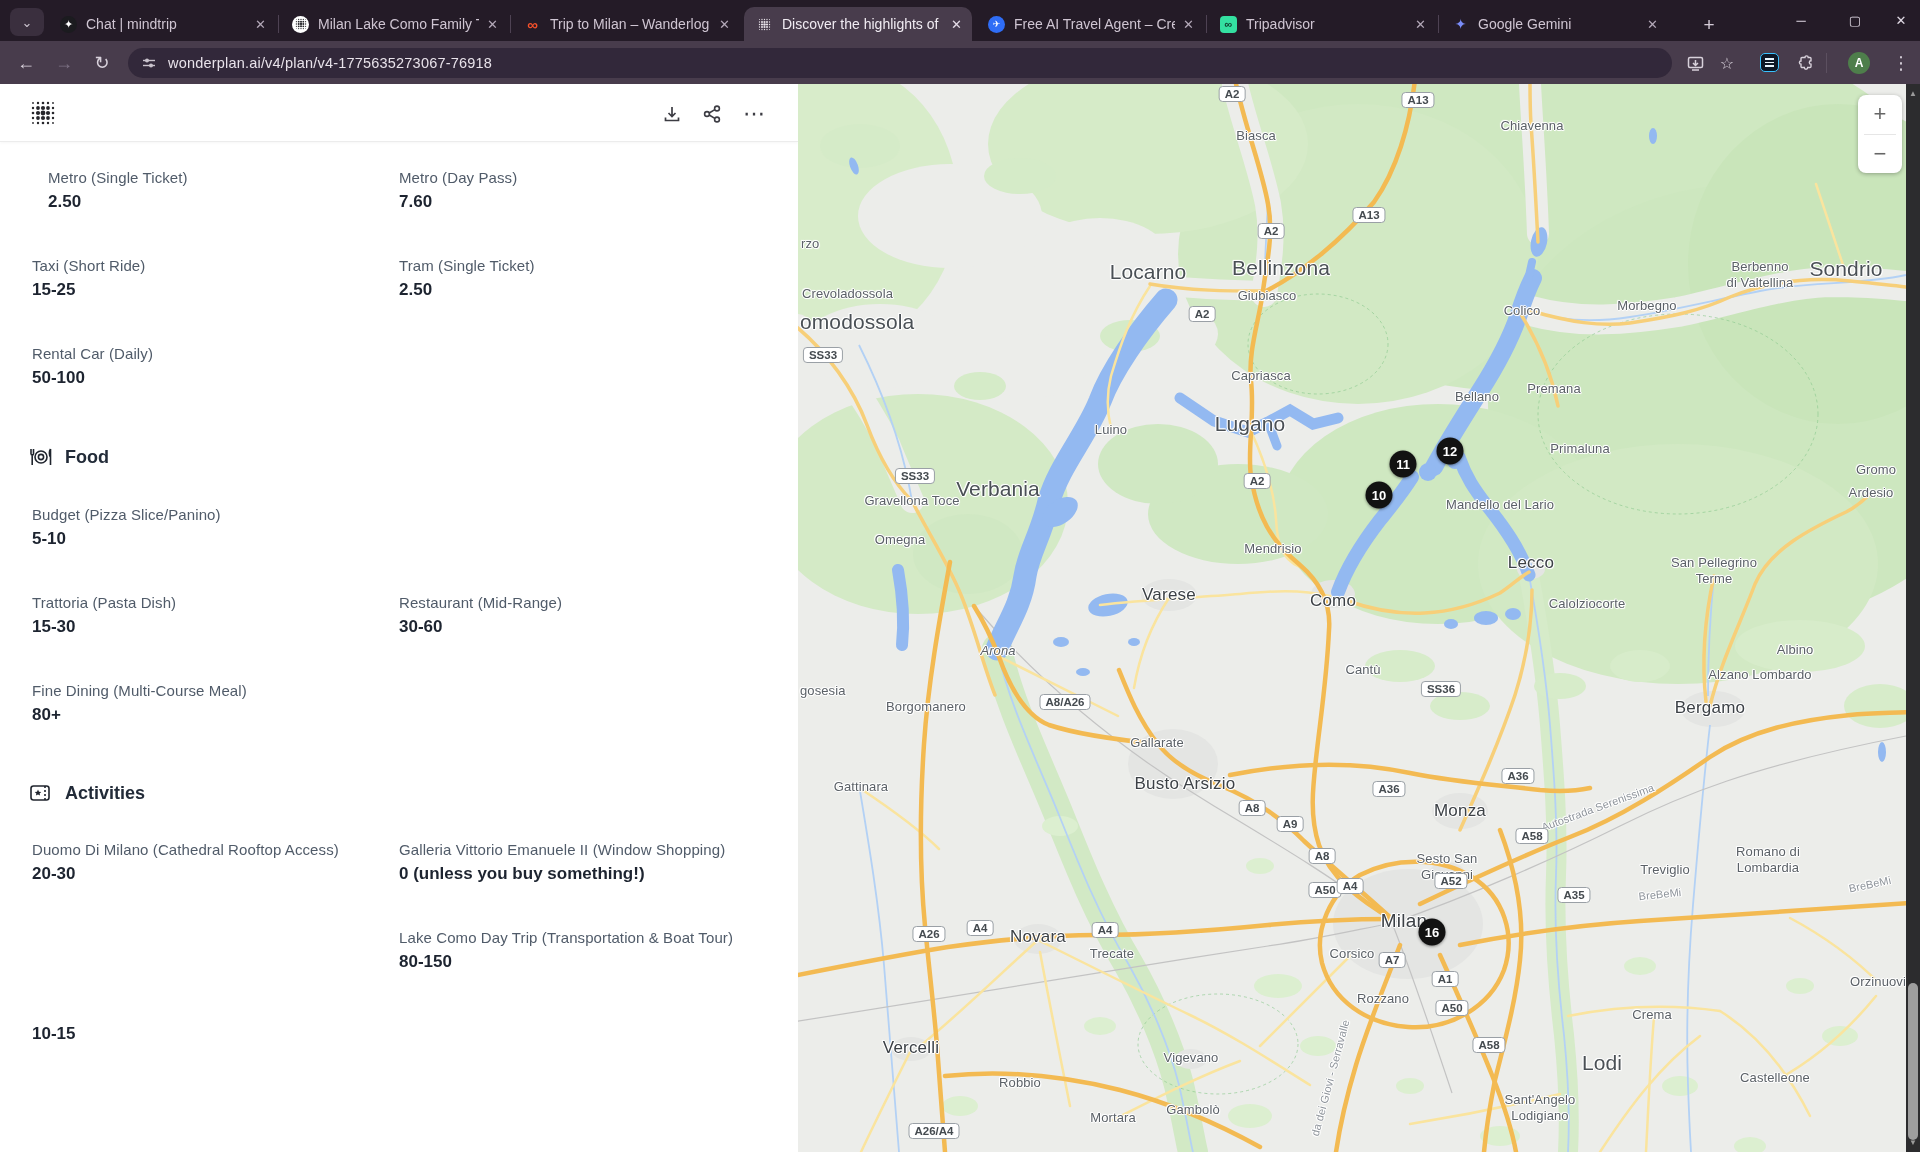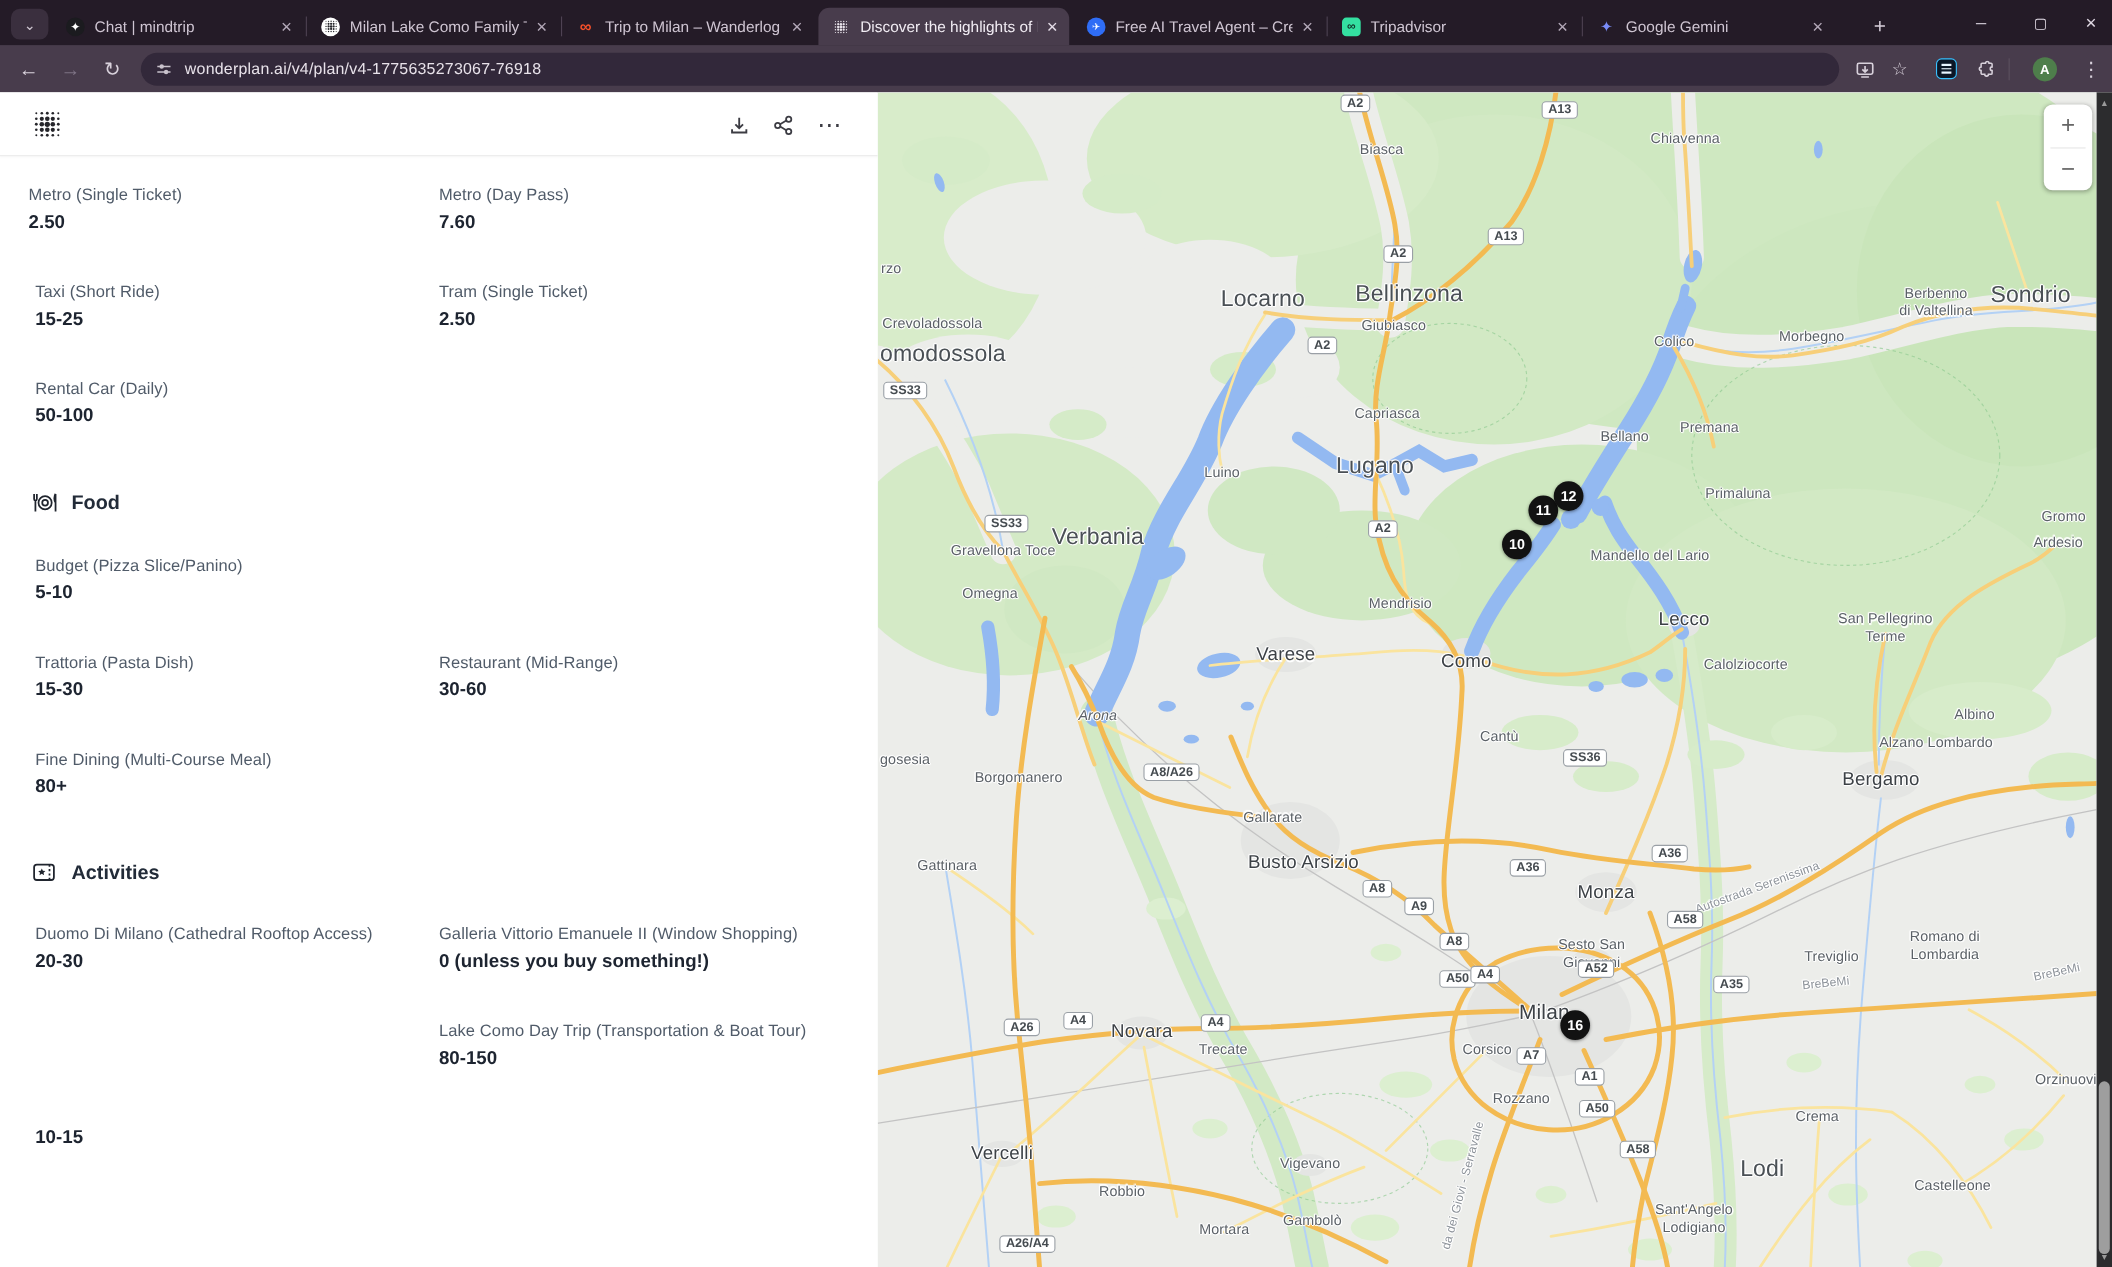--- a/index.html
+++ b/index.html
@@ -292,21 +292,21 @@
                 <circle cx="15" cy="4.5" r="2.4"></circle>
                 <circle cx="15" cy="15.5" r="2.4"></circle>
                 <line x1="7.2" y1="9" x2="12.8" y2="5.6"></line>
                 <line x1="7.2" y1="11" x2="12.8" y2="14.4"></line>
               </g>
             </svg>
         </div>
         <div class="phic" style="left:742px;font-size:22px;color:#3c3c43">⋯</div>
       </div>
 
-      <div class="item" style="left:26px;top:85px">
+      <div class="item" style="left:48px;top:85px">
         <div class="ilabel">Metro (Single Ticket)</div>
         <div class="ivalue">2.50</div>
       </div>
       <div class="item" style="left:399px;top:85px">
         <div class="ilabel">Metro (Day Pass)</div>
         <div class="ivalue">7.60</div>
       </div>
       <div class="item" style="left:32px;top:173px">
         <div class="ilabel">Taxi (Short Ride)</div>
         <div class="ivalue">15-25</div>
@@ -655,21 +655,21 @@
           <div class="badge" style="left: 594px; top: 876px;">A7</div>
           <div class="badge" style="left: 647px; top: 895px;">A1</div>
           <div class="badge" style="left: 654px; top: 924px;">A50</div>
           <div class="badge" style="left: 691px; top: 961px;">A58</div>
           <div class="badge" style="left: 131px; top: 850px;">A26</div>
           <div class="badge" style="left: 182px; top: 844px;">A4</div>
           <div class="badge" style="left: 307px; top: 846px;">A4</div>
           <div class="badge" style="left: 136px; top: 1047px;">A26/A4</div>
           <div class="marker" style="left: 581px; top: 411px;">10</div>
           <div class="marker" style="left: 605px; top: 380px;">11</div>
-          <div class="marker" style="left: 628px; top: 367px; text-align: center;">12</div>
+          <div class="marker" style="left: 652px; top: 367px; text-align: center;">12</div>
           <div class="marker" style="left: 606px; top: 848px; margin-left: 28px;">16</div>
         </div>
 
       <div id="zoomctl">
         <div class="zbtn">+</div>
         <div class="zdiv"></div>
         <div class="zbtn">−</div>
       </div>
     </div>
 

